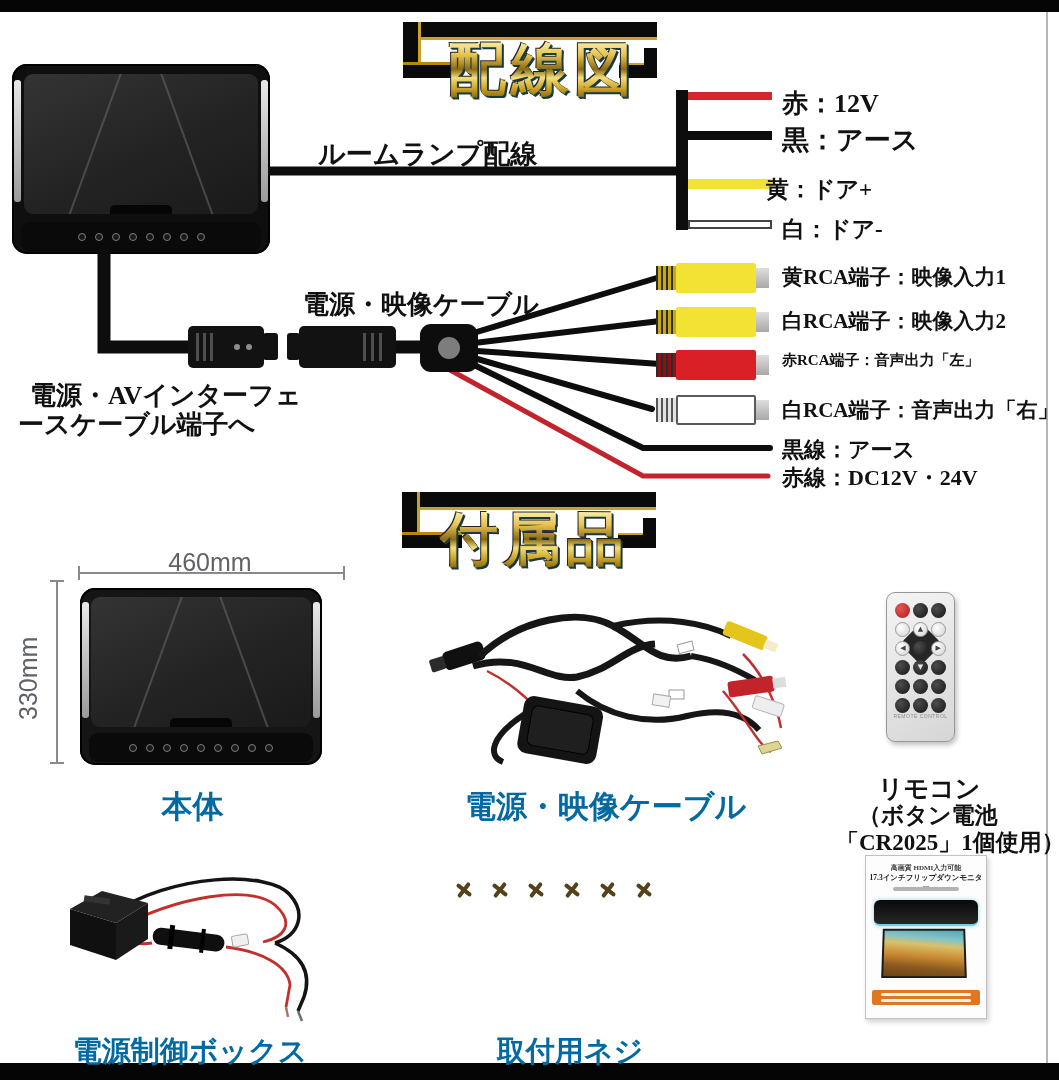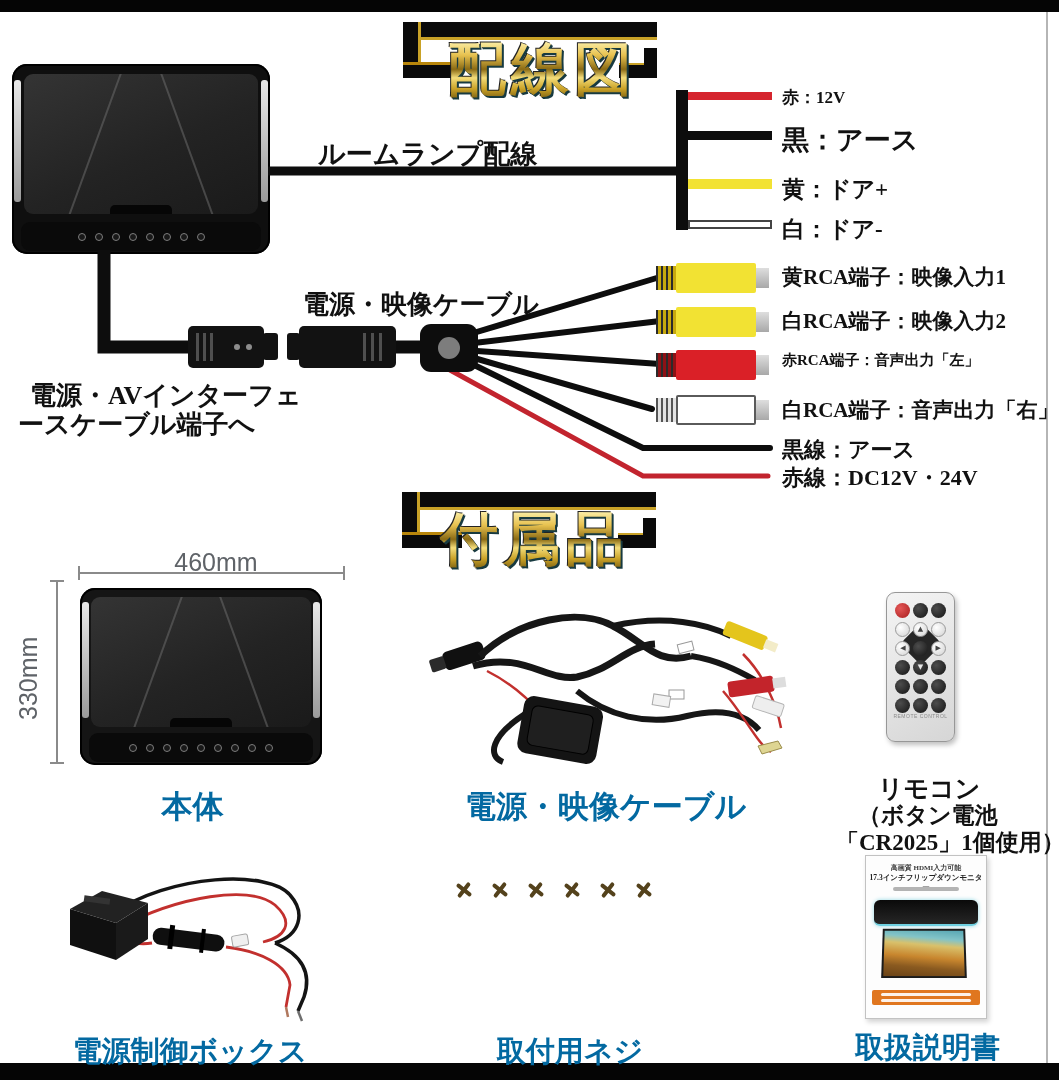--- a/index.html
+++ b/index.html
@@ -145,23 +145,23 @@
     <path d="M468,362 L643,448 H770" stroke="#0d0d0d" stroke-width="6" stroke-linecap="round" fill="none"></path>
     <path d="M450,370 L643,476 H768" stroke="#c2242e" stroke-width="5" stroke-linecap="round" fill="none"></path>
   </svg>
 
   <div class="wlabel" style="left:318px;top:136px;font-size:27px;">ルームランプ配線</div>
   <div class="wire" style="left:676px;top:90px;width:12px;height:140px;background:#0d0d0d;"></div>
   <div class="wire" style="left:688px;top:92px;width:84px;height:8px;background:#d5252e;"></div>
   <div class="wire" style="left:688px;top:131px;width:84px;height:9px;background:#0d0d0d;"></div>
   <div class="wire" style="left:688px;top:179px;width:84px;height:10px;background:#f2e233;"></div>
   <div class="wire" style="left:688px;top:220px;width:84px;height:9px;background:#ffffff;box-shadow:inset 0 0 0 2px #444;"></div>
-  <div class="wlabel" style="left:782px;top:86px;font-size:17px;">赤：12V</div>
+  <div class="wlabel" style="left:782px;top:86px;font-size:26px;">赤：12V</div>
   <div class="wlabel" style="left:782px;top:122px;font-size:27px;">黒：アース</div>
-  <div class="wlabel" style="left:782px;top:174px;font-size:23px;">黄：ドア+</div>
+  <div class="wlabel" style="left:766px;top:174px;font-size:23px;">黄：ドア+</div>
   <div class="wlabel" style="left:782px;top:214px;font-size:23px;">白：ドア-</div>
 
   <div class="wlabel" style="left:303px;top:287px;font-size:26px;">電源・映像ケーブル</div>
 
   <div class="conn" style="left:188px;top:326px;width:76px;height:42px;">
     <span class="st" style="left:8px;"></span>
     <span class="st" style="left:15px;"></span>
     <span class="st" style="left:22px;"></span>
     <span class="dot" style="left:46px;"></span>
     <span class="dot" style="left:58px;"></span>
@@ -210,21 +210,21 @@
 
   <div class="tframe" style="left:402px;top:492px;">
     <i class="tf-top"></i>
     <i class="tf-left"></i>
     <i class="tf-foot"></i>
     <i class="tf-hook-h"></i>
     <i class="tf-hook-v"></i>
   </div>
   <div class="gold-title" style="left:440px;top:510px;width:210px;">付属品</div>
 
-  <div class="dimtxt" style="left:156px;top:548px;width:120px;">460mm</div>
+  <div class="dimtxt" style="left:150px;top:548px;width:120px;">460mm</div>
   <div class="abs" style="left:78px;top:566px;width:2px;height:14px;background:#8a8a8a;"></div>
   <div class="abs" style="left:343px;top:566px;width:2px;height:14px;background:#8a8a8a;"></div>
   <div class="abs" style="left:78px;top:572px;width:267px;height:2px;background:#8a8a8a;"></div>
   <div class="dimtxt" style="left:14px;top:628px;height:100px;writing-mode:vertical-rl;transform:rotate(180deg);">330mm</div>
   <div class="abs" style="left:50px;top:580px;width:14px;height:2px;background:#8a8a8a;"></div>
   <div class="abs" style="left:50px;top:762px;width:14px;height:2px;background:#8a8a8a;"></div>
   <div class="abs" style="left:56px;top:580px;width:2px;height:184px;background:#8a8a8a;"></div>
 
   <div class="monitor" style="left:80px;top:588px;width:242px;height:177px;background:#151515;">
     <span class="mon-rail" style="left:2px;top:14px;height:116px;"></span>
@@ -345,15 +345,14 @@
     <span class="m-line1">高画質 HDMI入力可能</span>
     <span class="m-line2">17.3インチフリップダウンモニター</span>
     <span class="m-bar"></span>
     <span class="m-roof"></span>
     <span class="m-screen"></span>
     <span class="m-banner">
         <i></i>
         <i></i>
       </span>
   </div>
-  <div class="cap" style="left:845px;top:1028px;width:165px;">取扱説明書</div>
 
 </div>
 
 </body></html>

